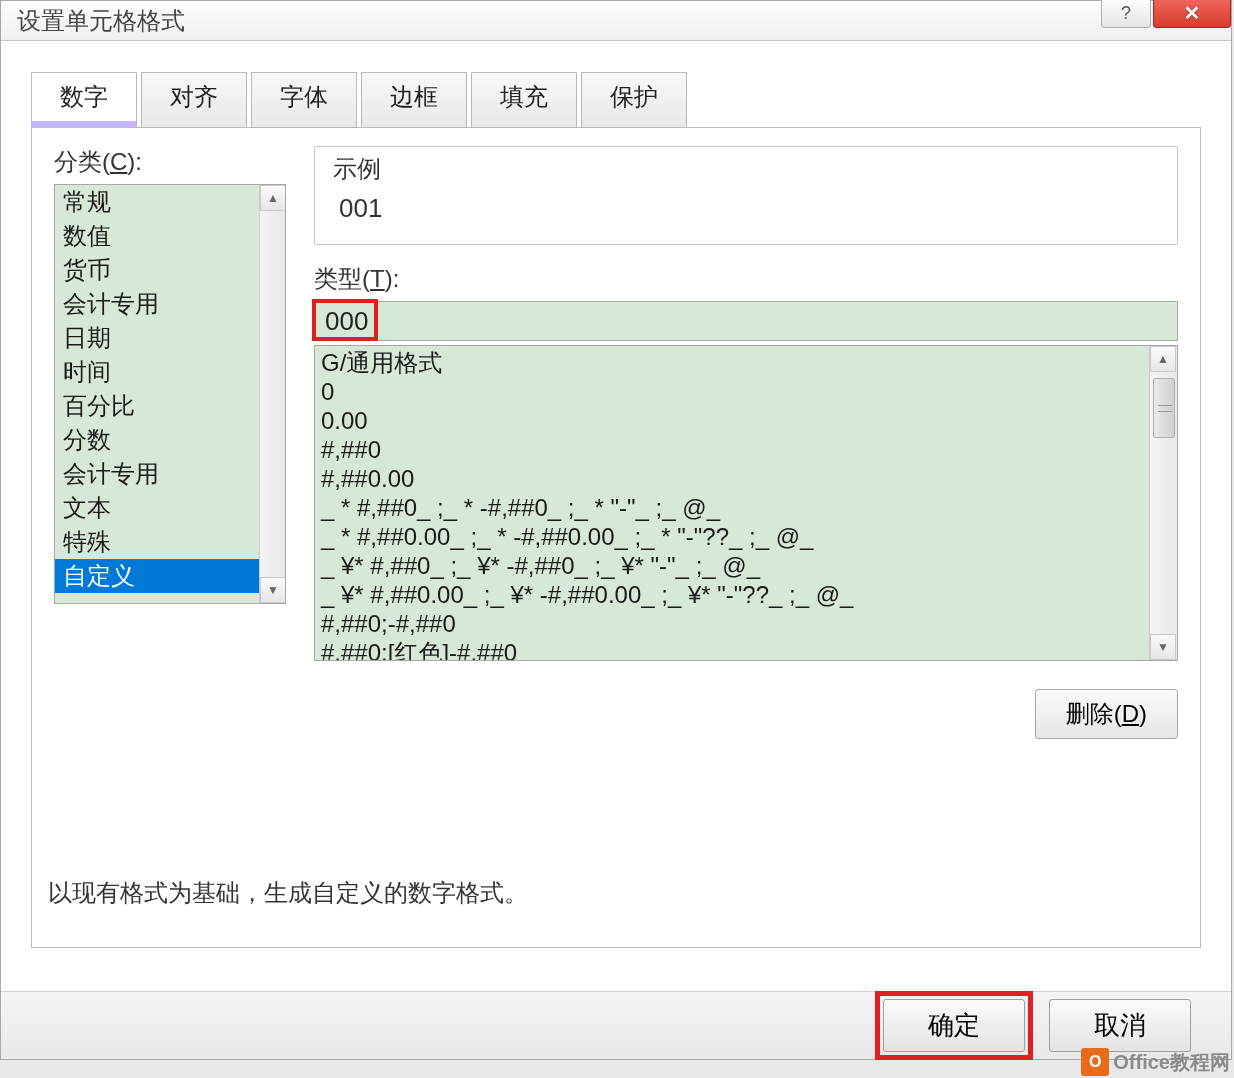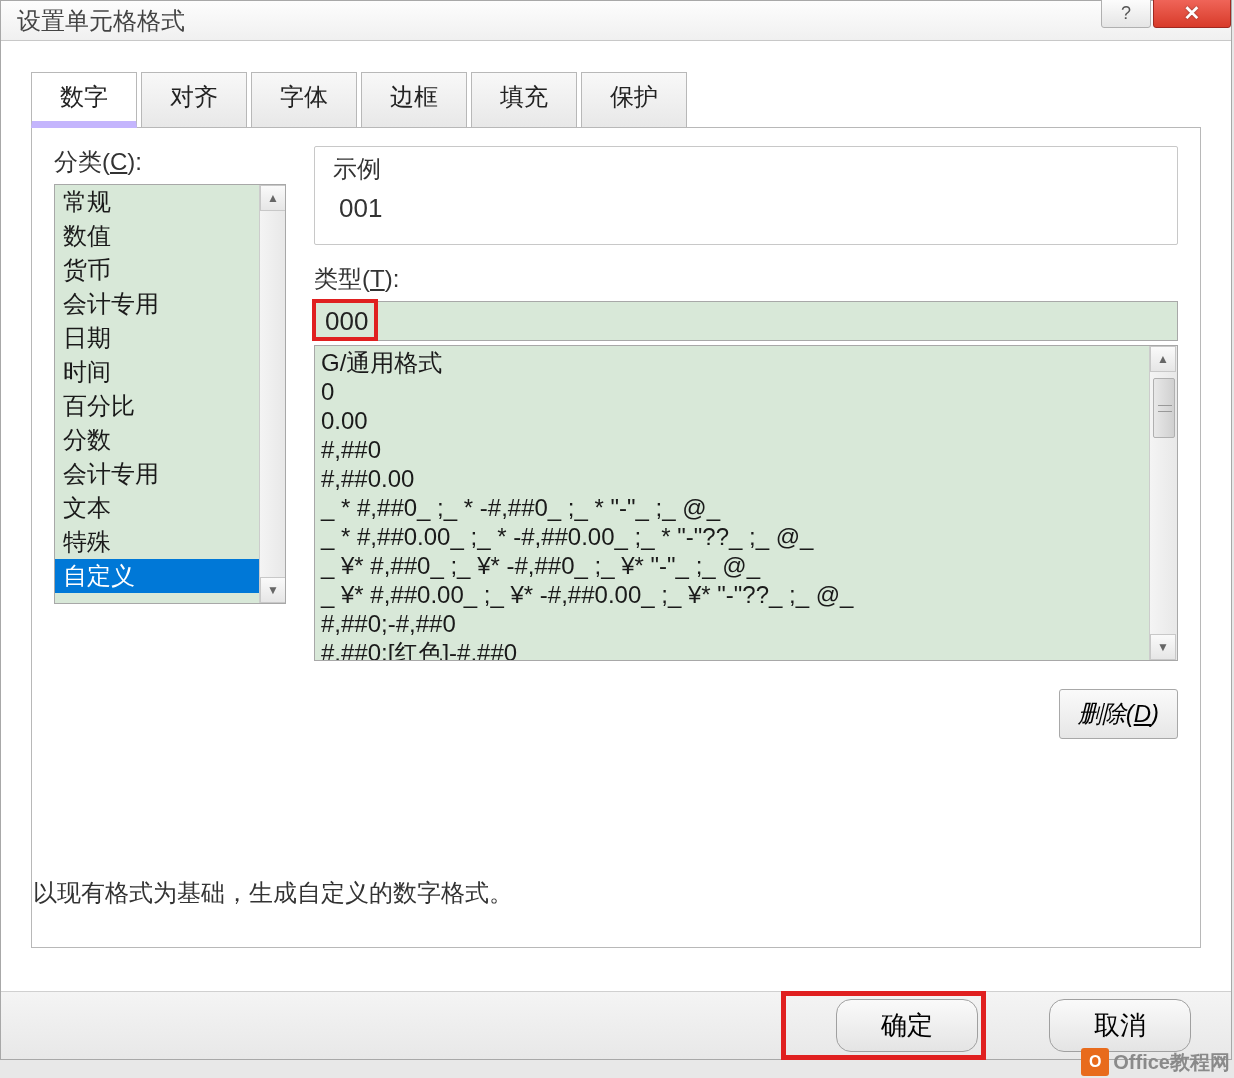--- a/index.html
+++ b/index.html
@@ -198,29 +198,28 @@
   border-radius: 2px;
 }
 .fmt-thumb::before, .fmt-thumb::after {
   content:""; position:absolute; left:4px; width:14px; height:1px; background:#999;
 }
 .fmt-thumb::before { top: 26px; }
 .fmt-thumb::after { top: 32px; }
 .delete-row { text-align: right; margin-top: 28px; }
 .delete-btn {
   font-size: 24px;
-  padding: 8px 18px;
+  padding: 8px 30px;
   background: linear-gradient(#fafafa,#e6e6e6);
   border: 1px solid #a8a8a8;
   border-radius: 3px;
-  font-style: italic;
 }
 .hint-text {
   position: absolute;
-  left: 32px;
+  left: 47px;
   bottom: 150px;
   font-size: 24px;
   color: #333;
 }
 .dialog-footer {
   position: absolute;
   bottom: 0; left: 0; right: 0;
   background: linear-gradient(#f4f4f4,#e8e8e8);
   height: 68px;
   border-top: 1px solid #d0d0d0;
@@ -228,22 +227,21 @@
   justify-content: flex-end;
   align-items: center;
   padding-right: 40px;
   gap: 24px;
 }
 .footer-btn {
   font-size: 26px;
   padding: 8px 44px;
   background: linear-gradient(#fafafa,#e4e4e4);
   border: 1px solid #a0a0a0;
-  border-radius: 15px;
-  margin-left: 47px;
+  border-radius: 3px;
 }
 .ok-wrap { position: relative; display: inline-block; }
 .ok-highlight {
   position: absolute;
   left: -8px; top: -8px; right: -8px; bottom: -8px;
   border: 5px solid #e02020;
   pointer-events: none;
 }
 .watermark {
   position: absolute;

